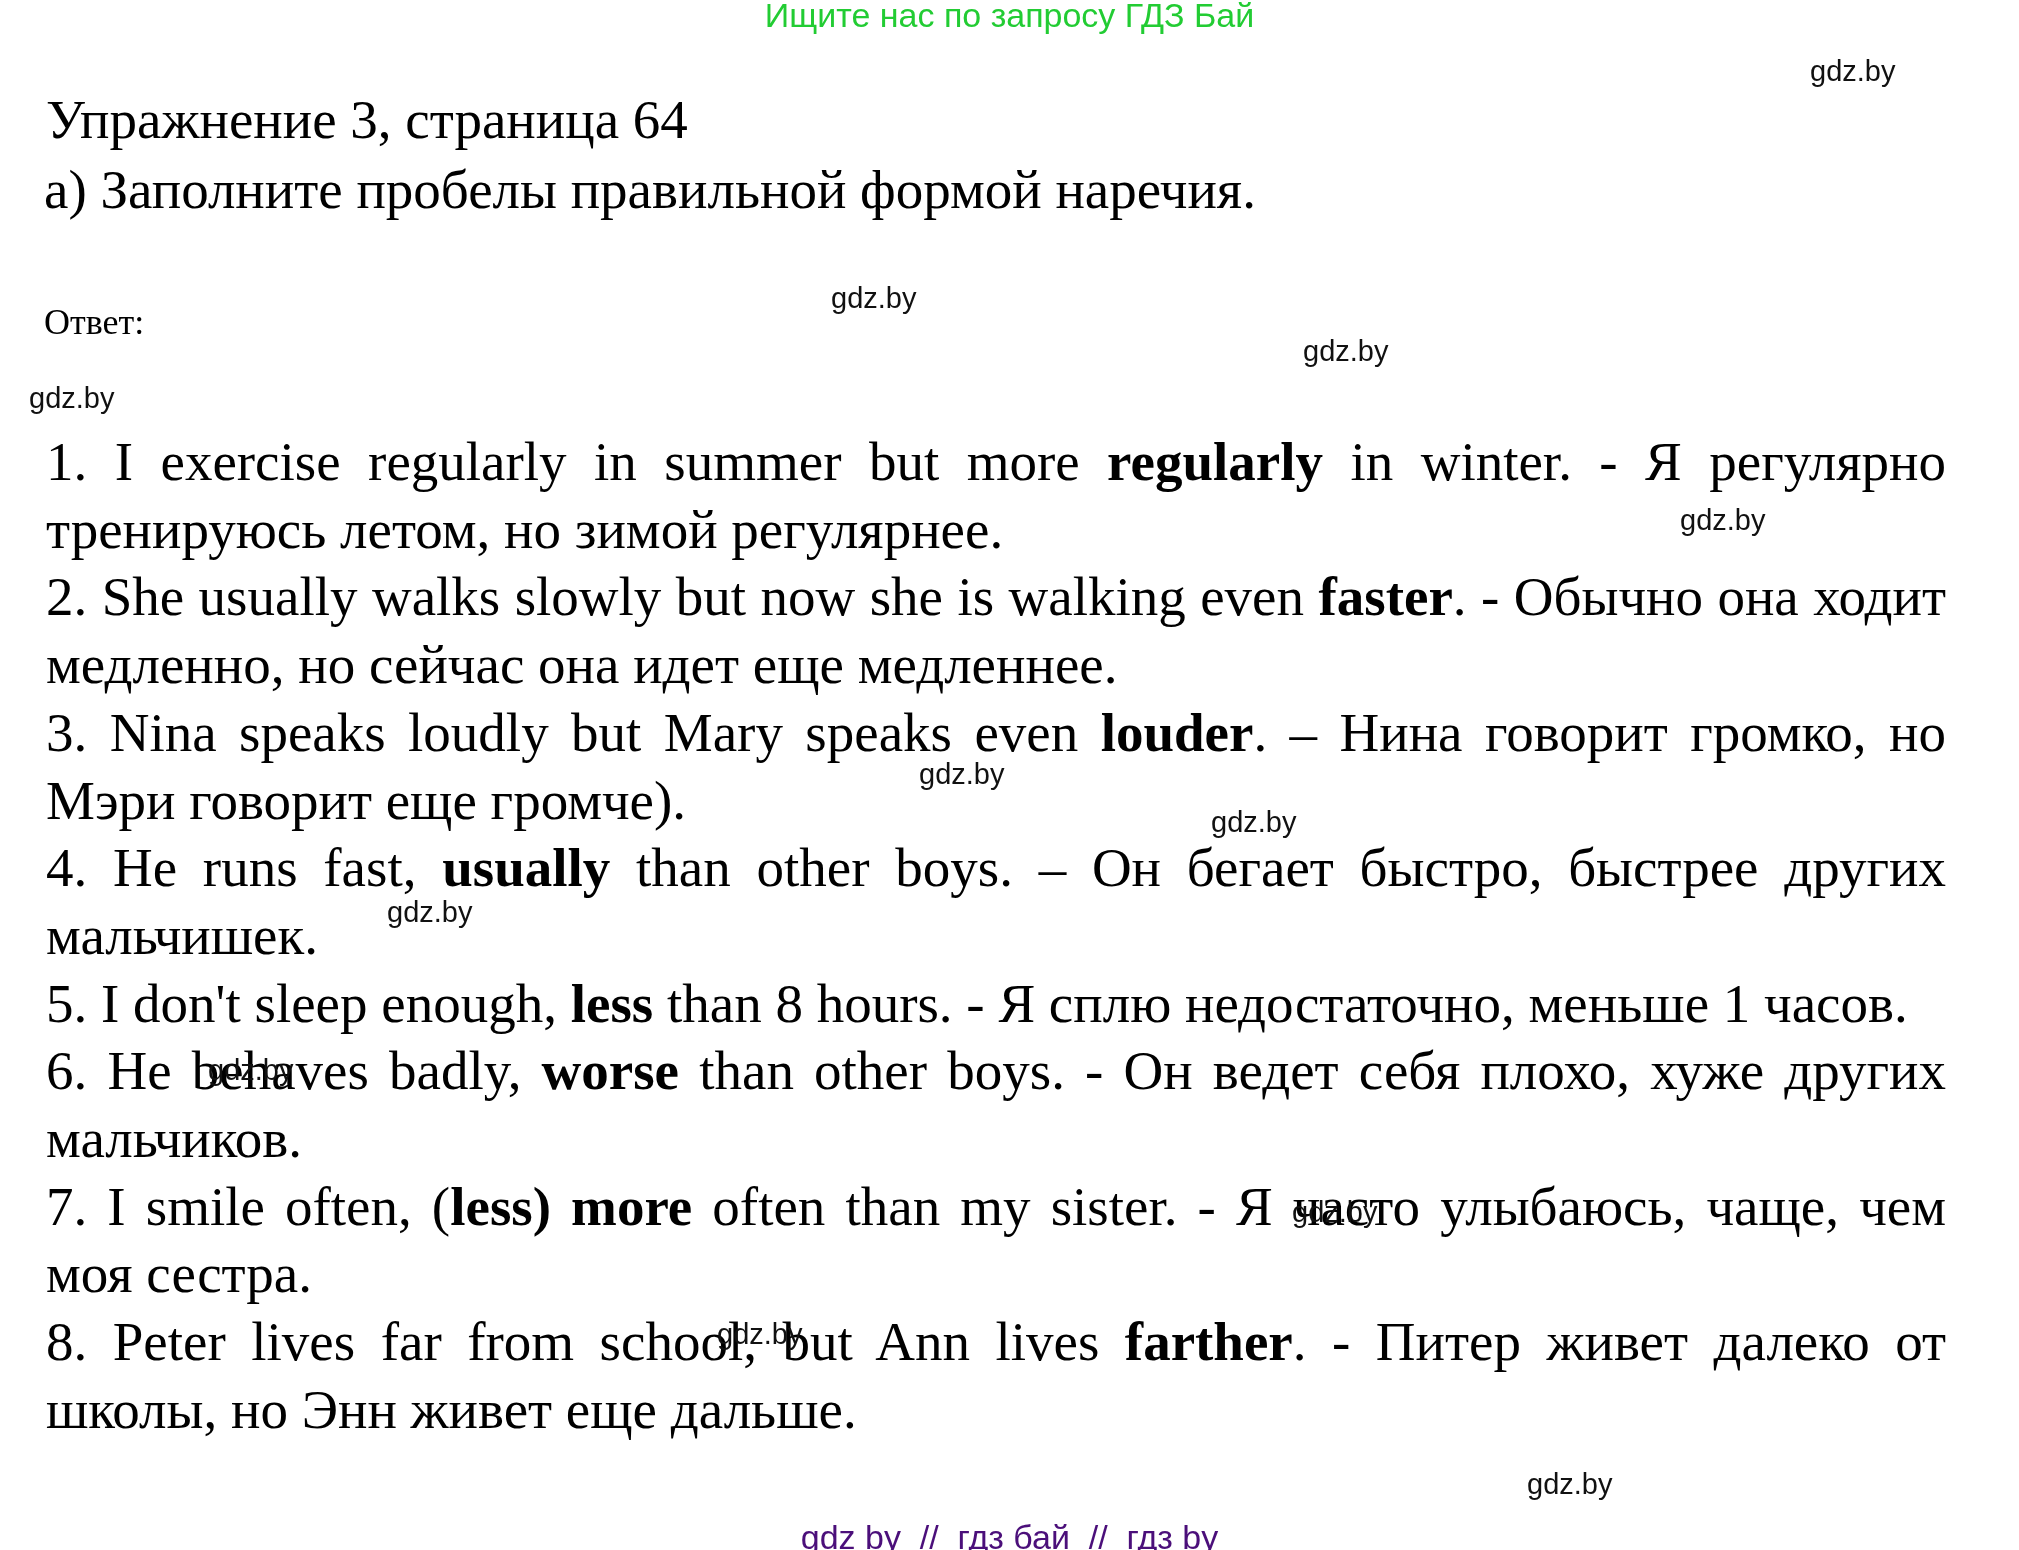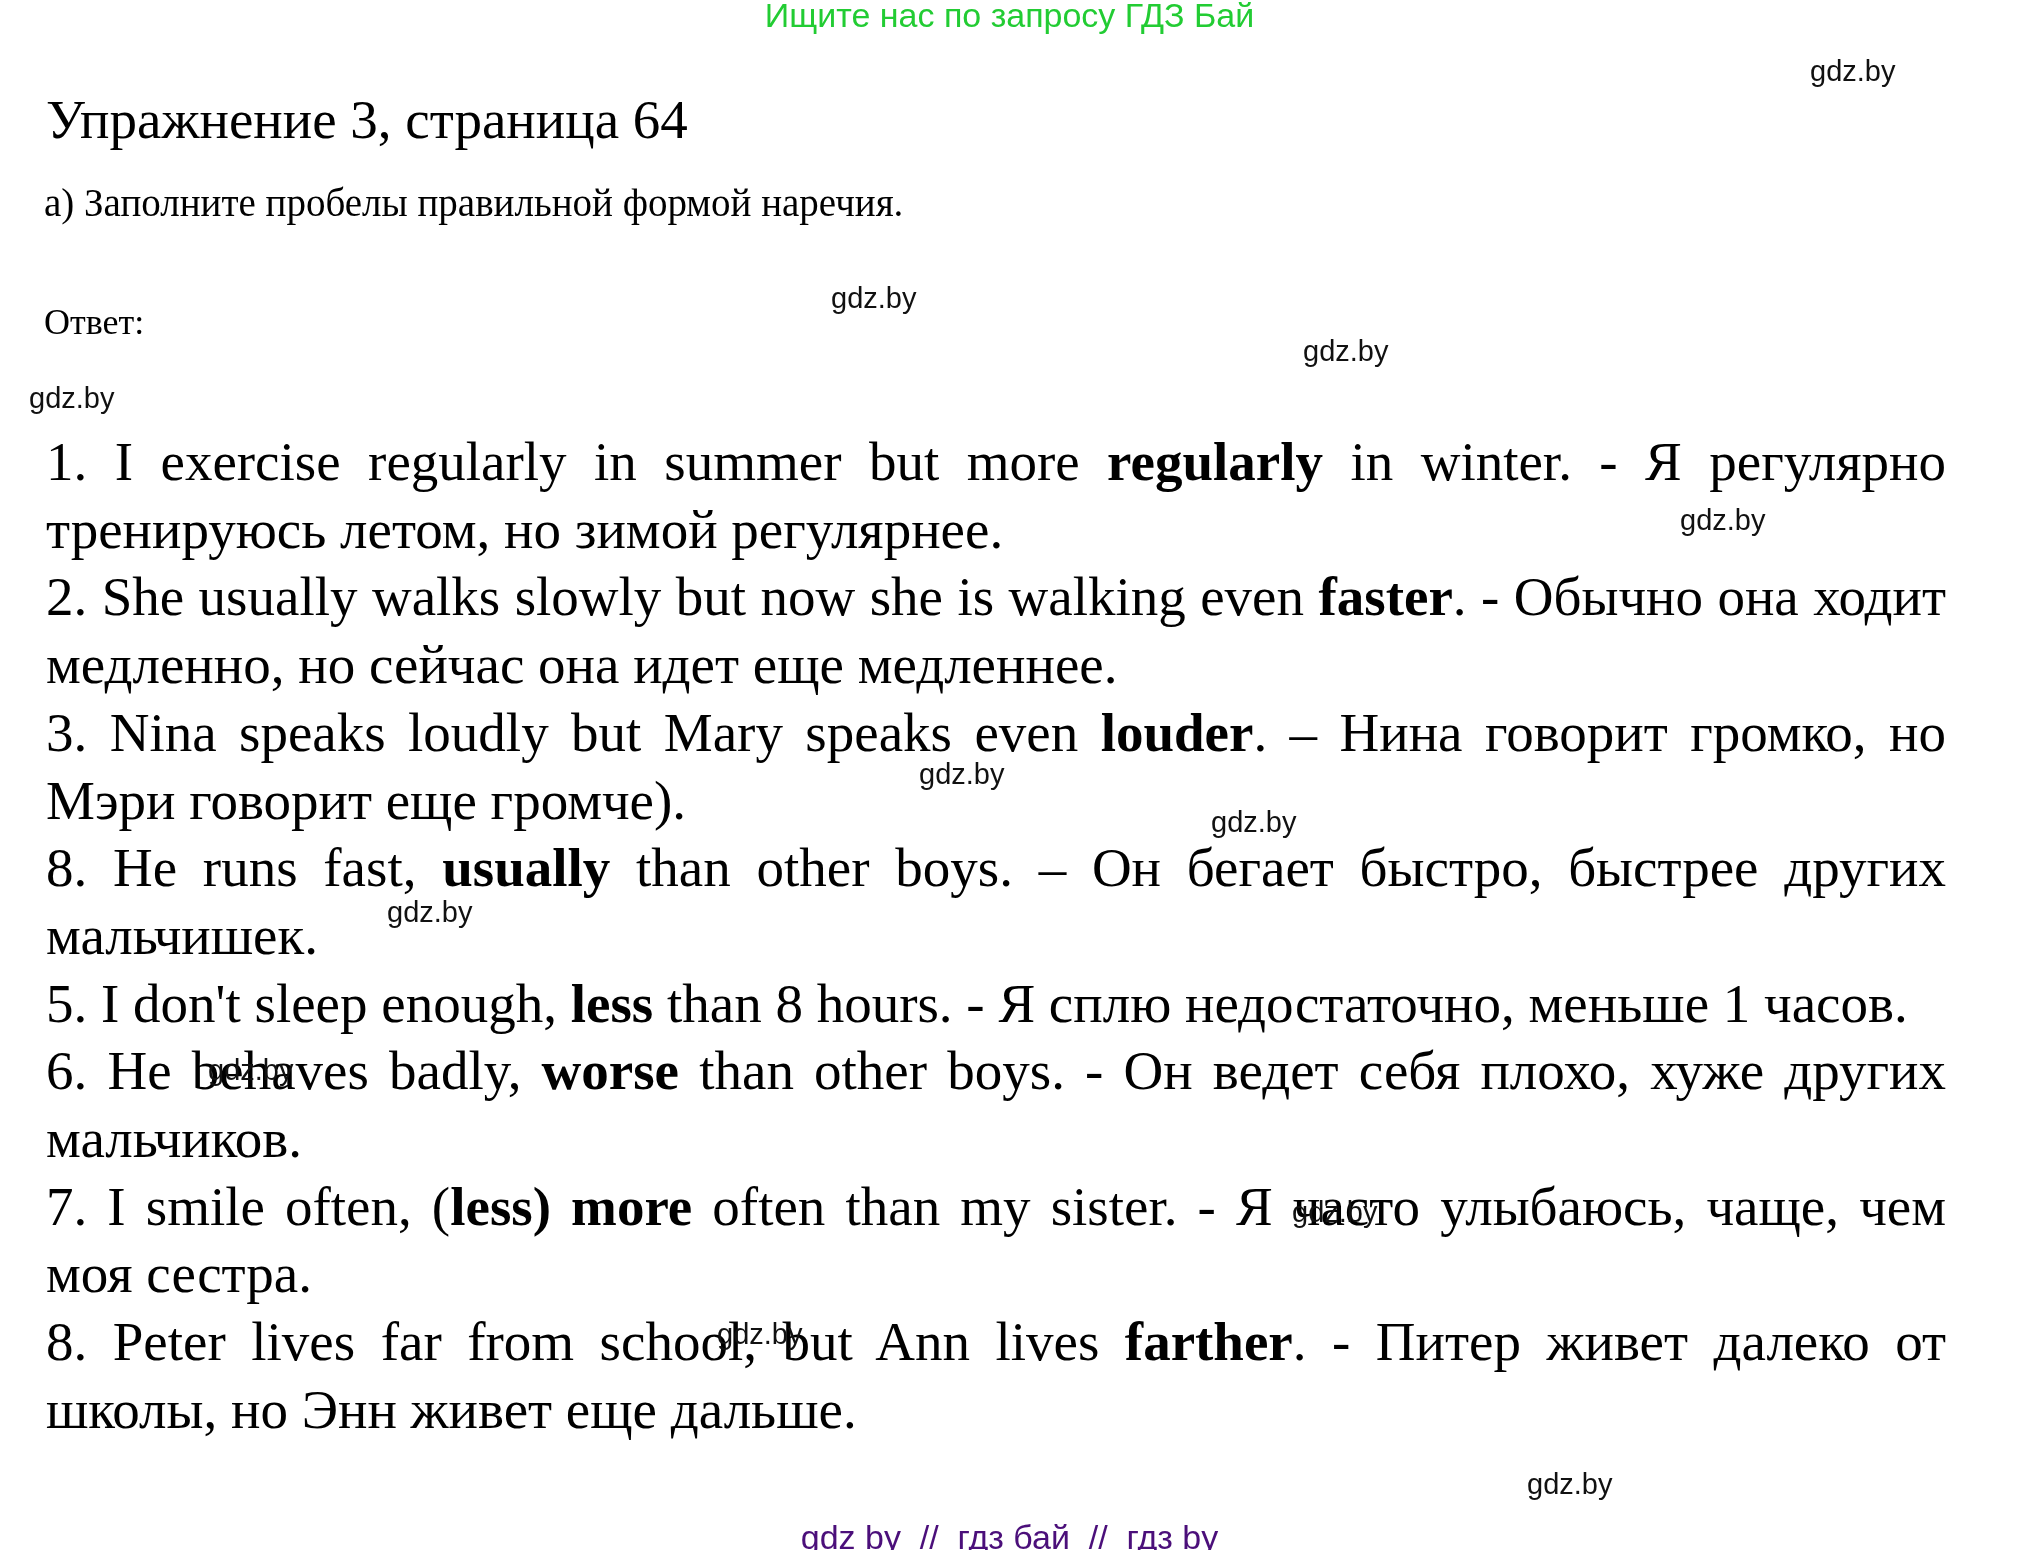--- a/index.html
+++ b/index.html
@@ -1,21 +1,21 @@
 <!DOCTYPE html>
 <html><head>
 <meta charset="utf-8">
 <style>
   html, body { margin:0; padding:0; background:#ffffff; }
   body { width:2019px; height:1550px; position:relative; overflow:hidden;
          font-family:"Liberation Serif", "DejaVu Serif", serif; color:#000; }
   .top-wm { position:absolute; top:-4px; left:0; width:2019px; text-align:center;
             font-family:"Liberation Sans", "DejaVu Sans", sans-serif; font-size:34px; color:#22cc33; }
   .title { position:absolute; left:46px; top:88px; font-size:55px; font-weight:normal; line-height:64px; white-space:nowrap; }
-  .subtitle { position:absolute; left:44px; top:171px; font-size:39px; line-height:64px; white-space:nowrap; }
+  .subtitle { position:absolute; left:44px; top:158px; font-size:55px; line-height:64px; white-space:nowrap; }
   .answer-label { position:absolute; left:44px; top:290px; font-size:36px; line-height:64px; white-space:nowrap; }
   .answers { position:absolute; left:46px; top:428px; width:1900px; font-size:55px; line-height:67.7px; text-align:justify; }
   .answer { margin:0; }
   .answer b { font-weight:bold; }
   .wm { position:absolute; font-family:Liberation Sans, sans-serif; font-size:29px; color:#111; white-space:nowrap; line-height:30px; }
   .bottom-wm { position:absolute; left:0; width:2019px; top:1518px; text-align:center;
                font-family:"Liberation Sans", "DejaVu Sans", sans-serif; font-size:34px; color:#4b0f7a; white-space:pre; }
 </style>
 </head>
 <body>
@@ -23,21 +23,21 @@
 <div class="top-wm">Ищите нас по запросу ГДЗ Бай</div>
 
 <div class="title">Упражнение 3, страница 64</div>
 <div class="subtitle">а) Заполните пробелы правильной формой наречия.</div>
 <div class="answer-label">Ответ:</div>
 
 <div class="answers">
   <p class="answer"><span>1. I exercise regularly in summer but more </span><b>regularly</b><span> in winter. - Я регулярно тренируюсь летом, но зимой регулярнее.</span></p>
   <p class="answer"><span>2. She usually walks slowly but now she is walking even </span><b>faster</b><span>. - Обычно она ходит медленно, но сейчас она идет еще медленнее.</span></p>
   <p class="answer"><span>3. Nina speaks loudly but Mary speaks even </span><b>louder</b><span>. – Нина говорит громко, но Мэри говорит еще громче).</span></p>
-  <p class="answer"><span>8. He runs fast, </span><b>usually</b><span> than other boys. – Он бегает быстро, быстрее других мальчишек.</span></p>
+  <p class="answer"><span>4. He runs fast, </span><b>usually</b><span> than other boys. – Он бегает быстро, быстрее других мальчишек.</span></p>
   <p class="answer"><span>5. I don't sleep enough, </span><b>less</b><span> than 8 hours. - Я сплю недостаточно, меньше 1 часов.</span></p>
   <p class="answer"><span>6. He behaves badly, </span><b>worse</b><span> than other boys. - Он ведет себя плохо, хуже других мальчиков.</span></p>
   <p class="answer"><span>7. I smile often, (</span><b>less) more</b><span> often than my sister. - Я часто улыбаюсь, чаще, чем моя сестра.</span></p>
   <p class="answer"><span>8. Peter lives far from school, but Ann lives </span><b>farther</b><span>. - Питер живет далеко от школы, но Энн живет еще дальше.</span></p>
 </div>
 
 <div id="wm-layer">
   <span class="wm" style="left: 1810px; top: 56px;">gdz.by</span>
   <span class="wm" style="left: 831px; top: 283px;">gdz.by</span>
   <span class="wm" style="left: 1303px; top: 336px;">gdz.by</span>

